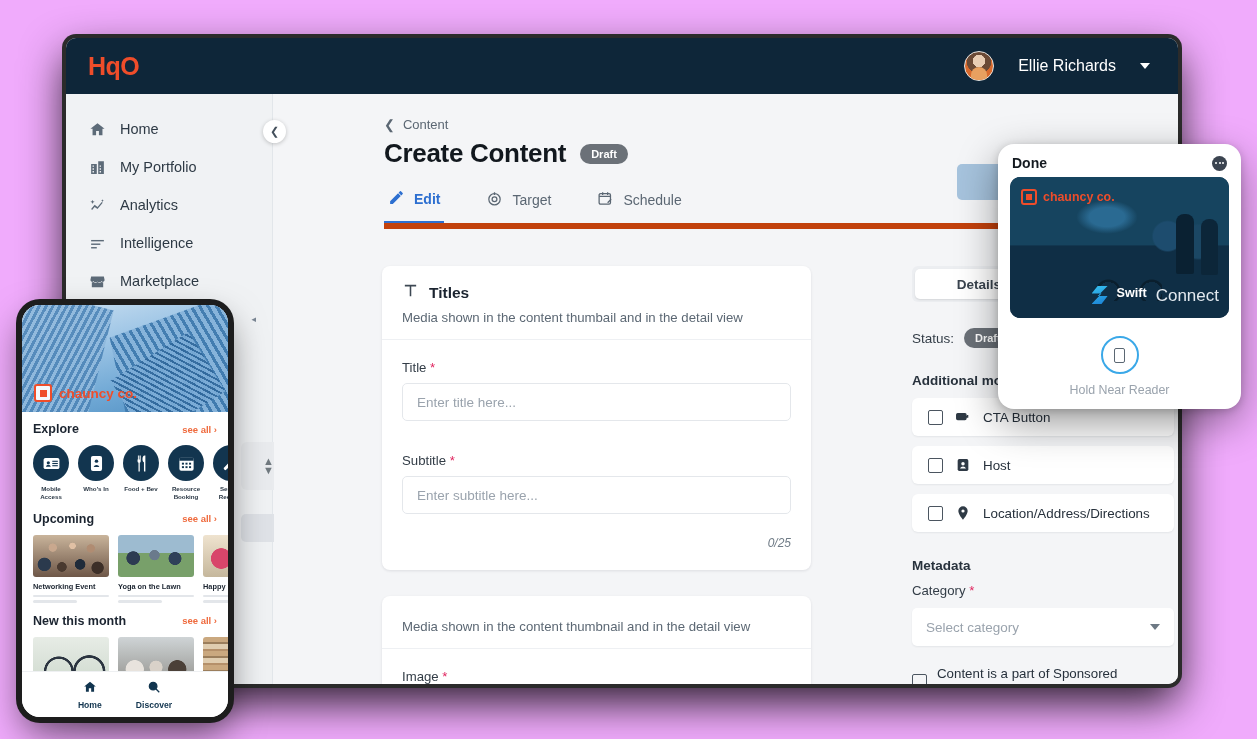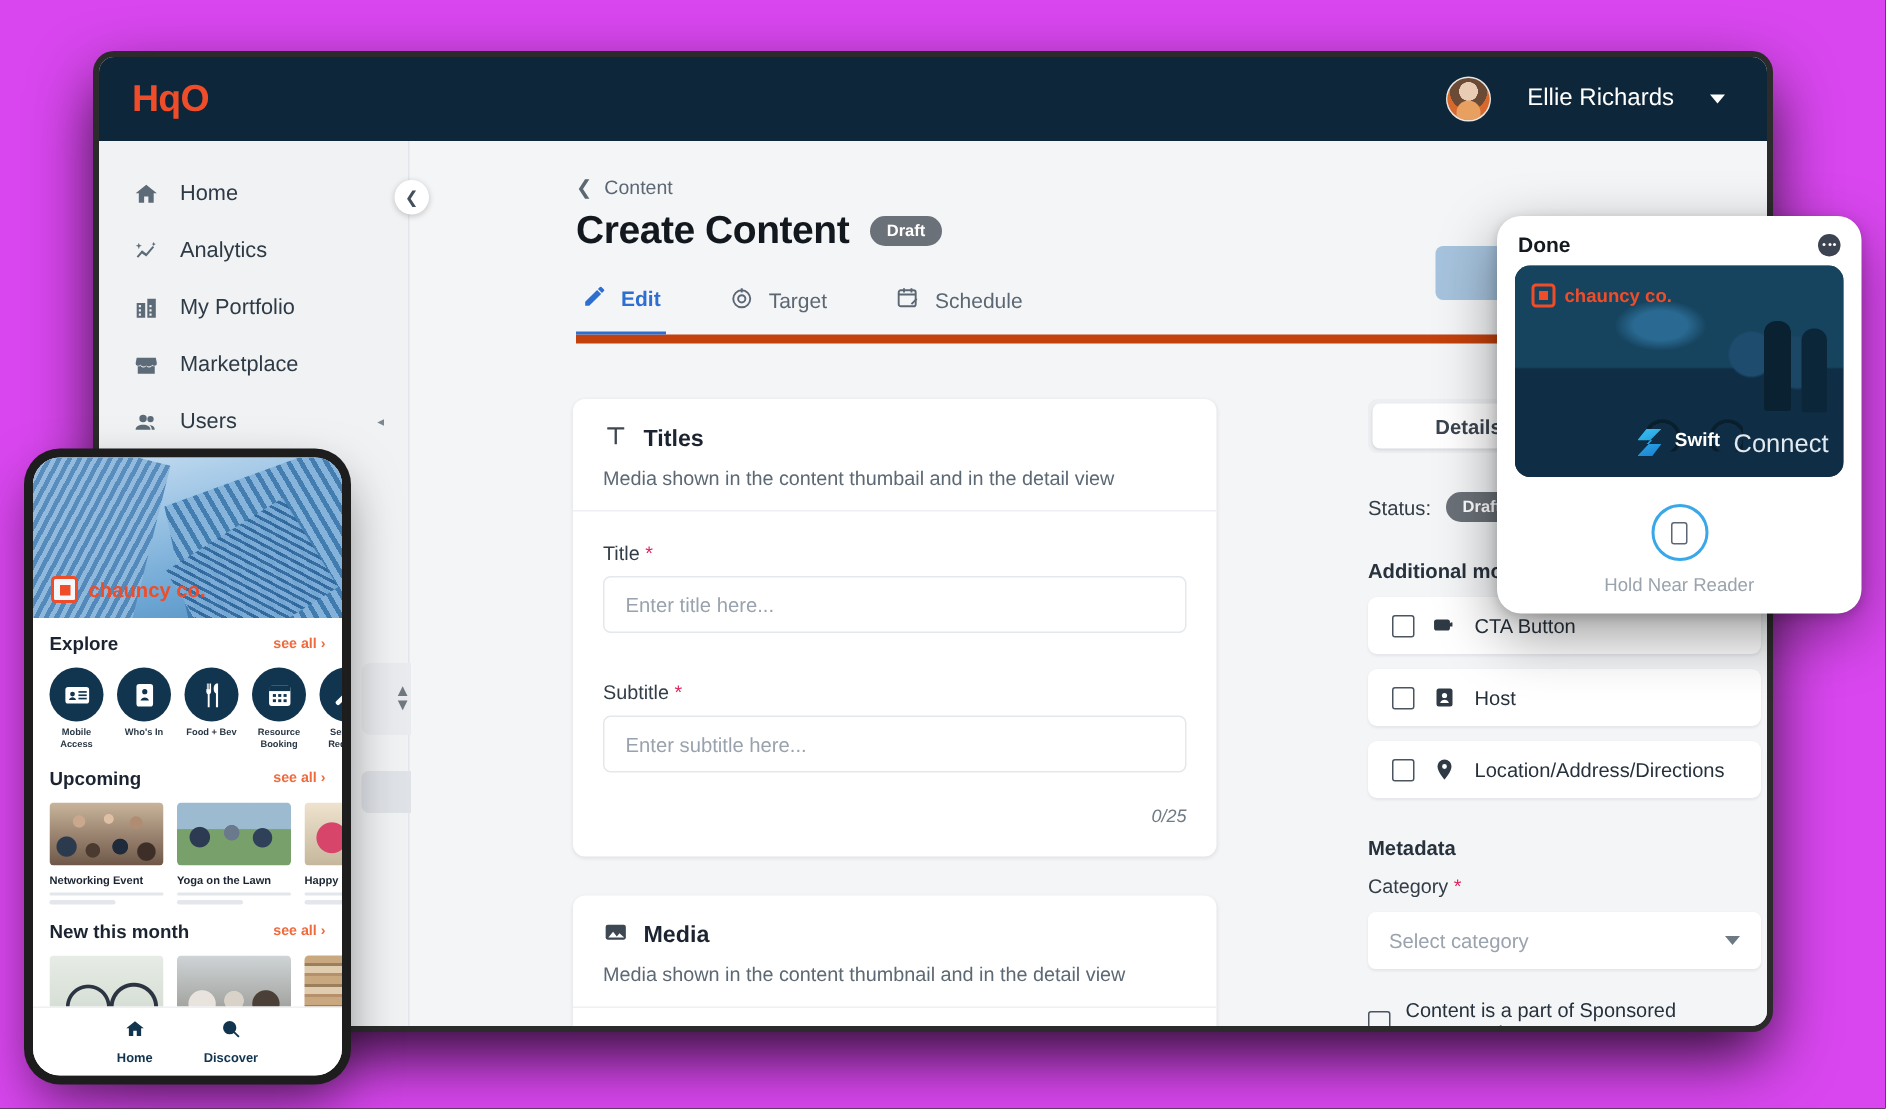--- a/index.html
+++ b/index.html
@@ -2,21 +2,21 @@
 <html><head>
 <meta charset="utf-8">
 <style>
   * { box-sizing: border-box; margin: 0; padding: 0; }
   html, body {
     width: 1257px; height: 739px;
     background: #000;
     font-family: "Liberation Sans", sans-serif;
     overflow: hidden;
   }
-  #stage { position: relative; width: 1257px; height: 739px; background: #d946ef; }
+  #stage { position: relative; width: 1257px; height: 739px; background: #f0abfc; }
 
   
   .window {
     position: absolute; left: 66px; top: 38px; width: 1112px; height: 646px;
     background: #f4f5f7; border-radius: 10px; overflow: hidden;
     box-shadow: 0 0 0 4px #2b2b2b, 0 18px 44px rgba(0,0,0,.85);
   }
 
   
   .topbar {
@@ -236,35 +236,45 @@
           <svg viewBox="0 0 24 24">
               <path d="M12 3 2 11h3v9h5v-6h4v6h5v-9h3z"></path>
             </svg>
         </span>
         <span class="lbl">Home</span>
       </div>
 
       <div class="navitem">
         <span class="nicon">
           <svg viewBox="0 0 24 24">
+              <path d="M3 21V7h8v14H3zm10 0V3h8v18h-8zM5 9v2h2V9H5zm0 4v2h2v-2H5zm0 4v2h2v-2H5zm10-8v2h2V9h-2zm0 4v2h2v-2h-2zm0 4v2h2v-2h-2z"></path>
+            </svg>
+        </span>
+        <span class="lbl">My Portfolio</span>
+      </div>
+
+      <div class="navitem">
+        <span class="nicon">
+          <svg viewBox="0 0 24 24">
               <path d="M3 17l5-6 4 3 6-7 1.4 1.2L12 17l-4-3-3.6 4.2zM5 4l.8 2L8 6.8 5.8 7.6 5 10l-.8-2.4L2 6.8 4.2 6zM19 3l.6 1.6L21 5.2l-1.4.6L19 7.4l-.6-1.6L17 5.2l1.4-.6z"></path>
             </svg>
         </span>
         <span class="lbl">Analytics</span>
       </div>
 
       <div class="navitem">
         <span class="nicon">
           <svg viewBox="0 0 24 24">
-              <path d="M3 21V7h8v14H3zm10 0V3h8v18h-8zM5 9v2h2V9H5zm0 4v2h2v-2H5zm0 4v2h2v-2H5zm10-8v2h2V9h-2zm0 4v2h2v-2h-2zm0 4v2h2v-2h-2z"></path>
+              <rect x="3" y="7" width="18" height="2"></rect>
+              <rect x="3" y="12" width="13" height="2"></rect>
+              <rect x="3" y="17" width="8" height="2"></rect>
             </svg>
         </span>
-        <span class="lbl">My Portfolio</span>
-      </div>
-
+        <span class="lbl">Intelligence</span>
+      </div>
 
       <div class="navitem">
         <span class="nicon">
           <svg viewBox="0 0 24 24">
               <path d="M3 5h18l1 5a2.5 2.5 0 0 1-4.6 1.4A2.5 2.5 0 0 1 12 11.4a2.5 2.5 0 0 1-5.4 0A2.5 2.5 0 0 1 2 10zM4 13v7h16v-7a4 4 0 0 1-3-.8 4 4 0 0 1-5 0 4 4 0 0 1-5 0A4 4 0 0 1 4 13z"></path>
             </svg>
         </span>
         <span class="lbl">Marketplace</span>
       </div>
 
@@ -352,29 +362,20 @@
             <div class="flabel">
               <span>Subtitle</span> <span class="req">*</span>
             </div>
             <div class="input">Enter subtitle here...</div>
             <div class="counter">0/25</div>
           </div>
         </div>
 
         <div class="card">
           <div class="card-head">
-            <div class="ttl">
-              <span>
-                <svg viewBox="0 0 24 24">
-                    <rect x="2.5" y="5" width="19" height="14" rx="2"></rect>
-                    <path d="M5 17l4.5-5.5L13 16l2.5-3L20 17z" fill="#fff"></path>
-                  </svg>
-              </span>
-              <span>Media</span>
-            </div>
             <div class="sub">Media shown in the content thumbnail and in the detail view</div>
           </div>
           <div class="card-body">
             <div class="flabel">
               <span>Image</span> <span class="req">*</span>
             </div>
 
           </div>
         </div>
 

